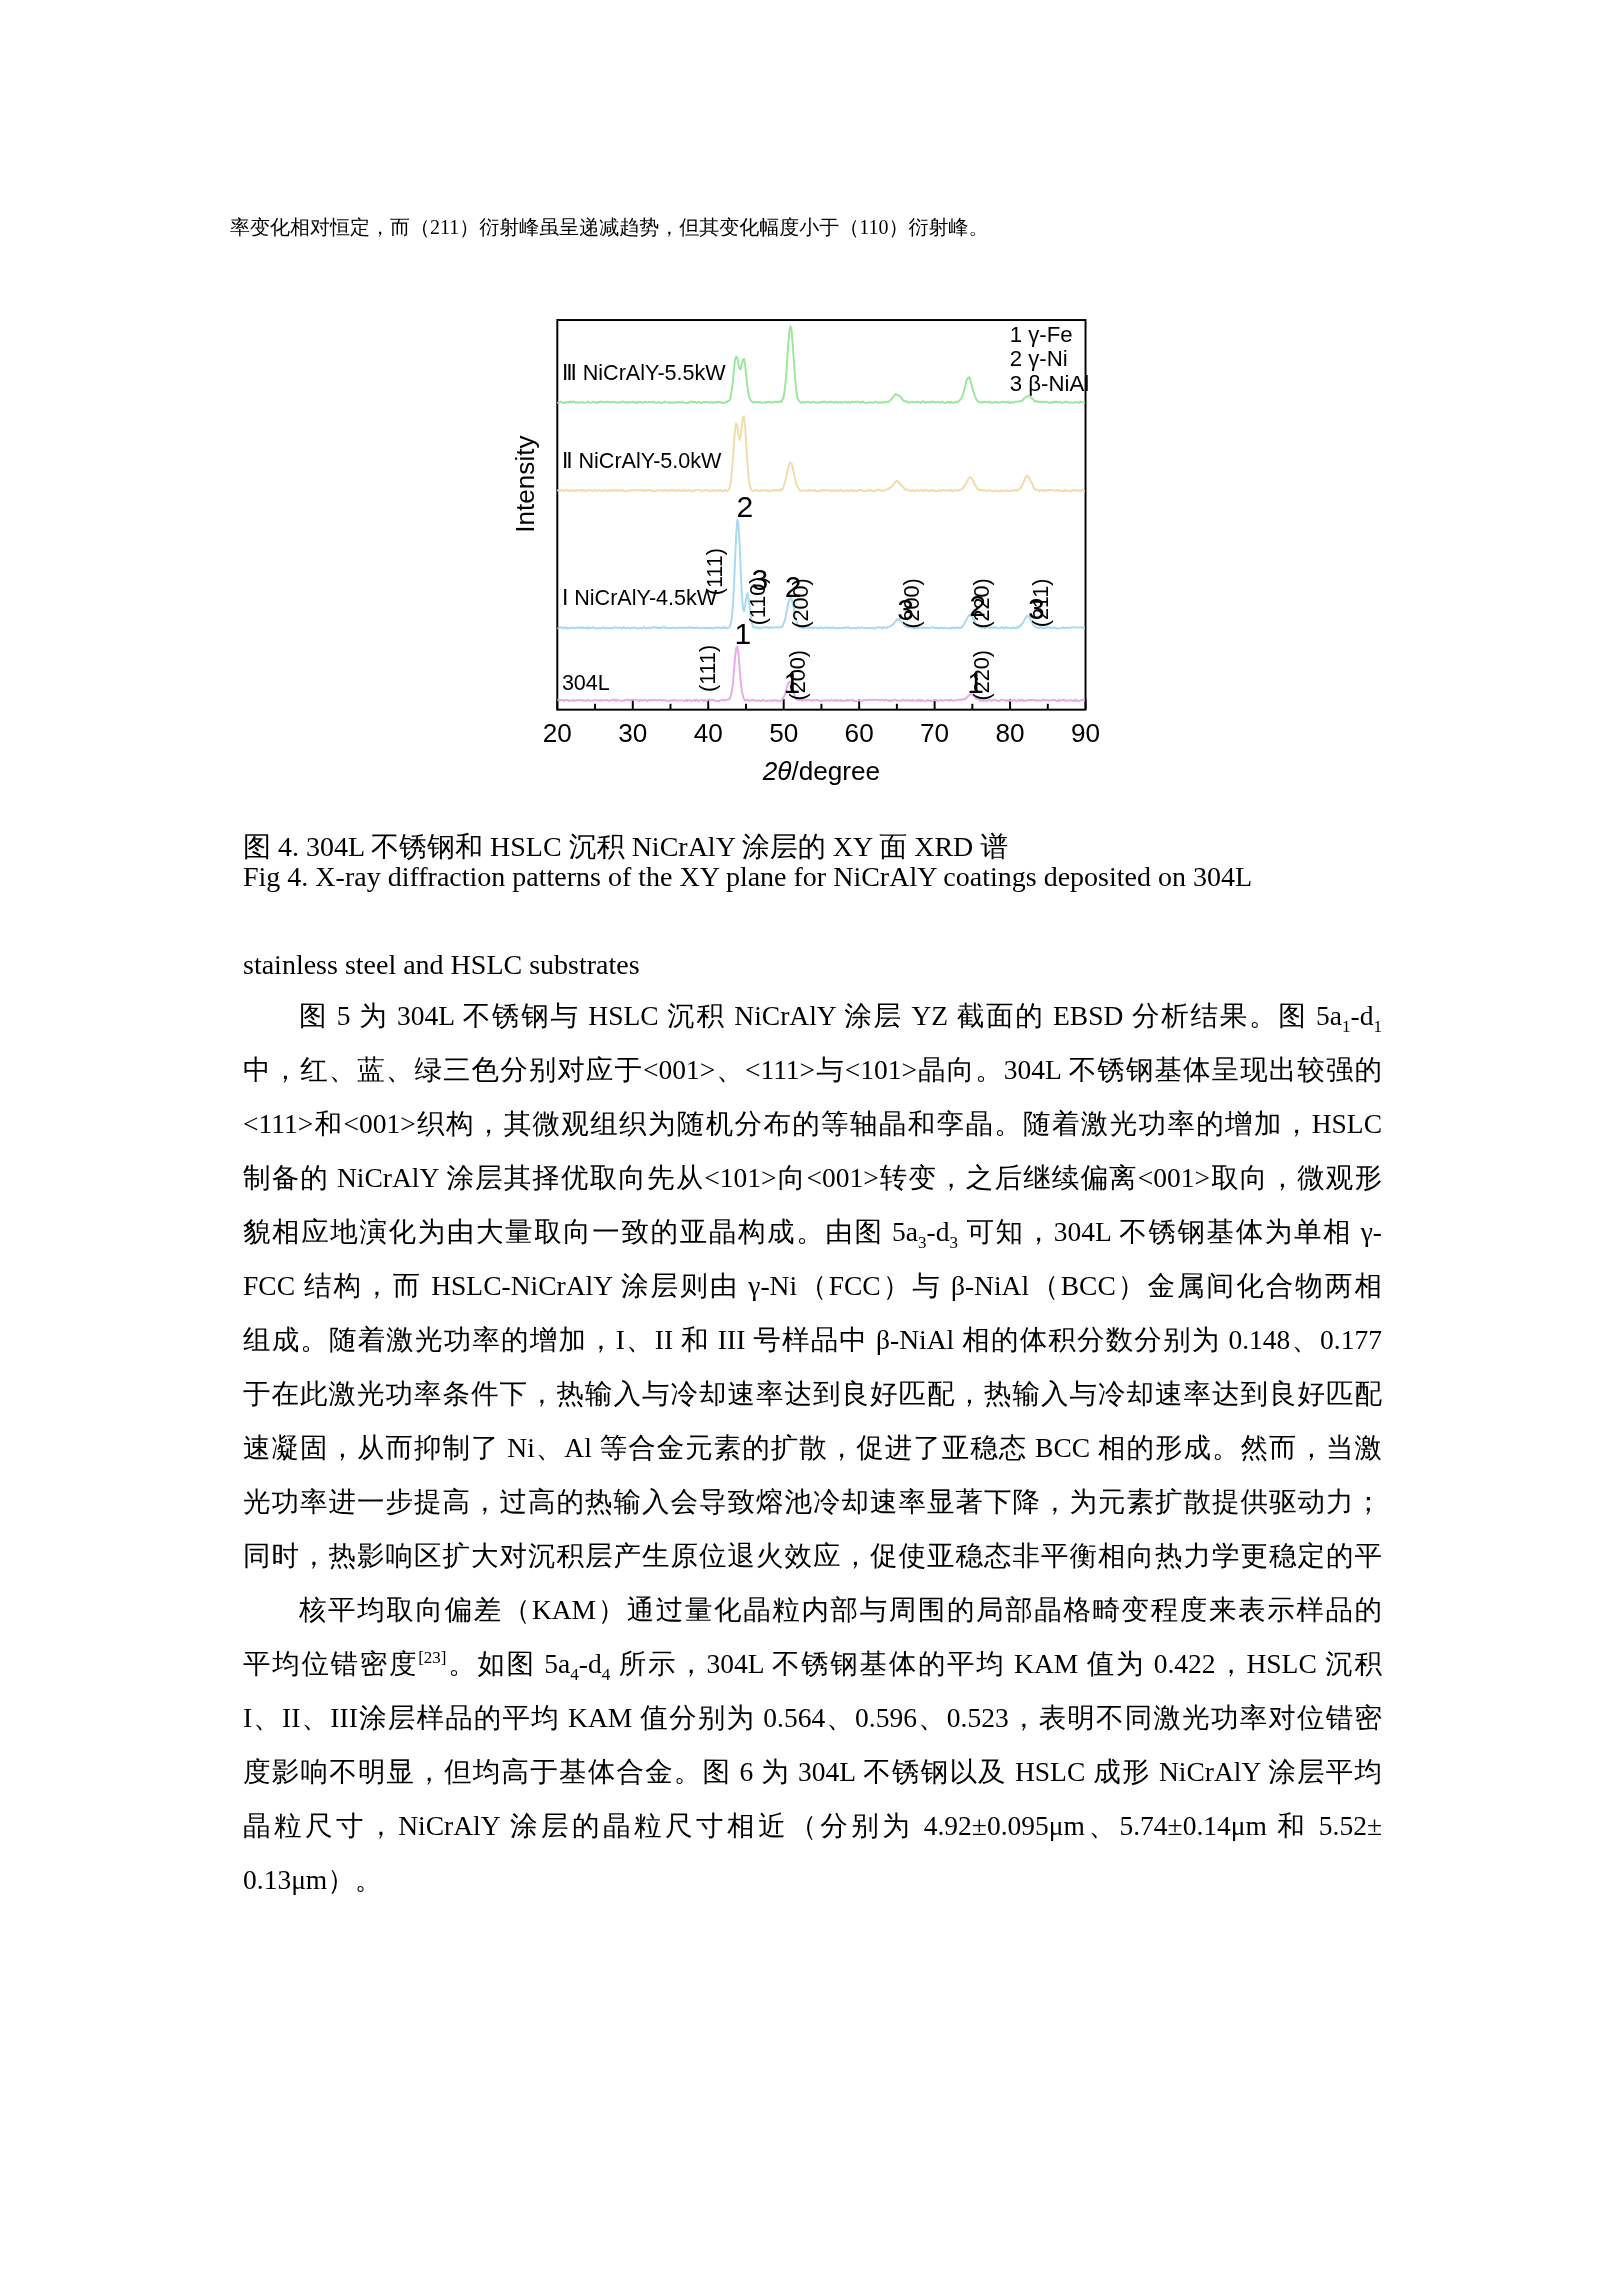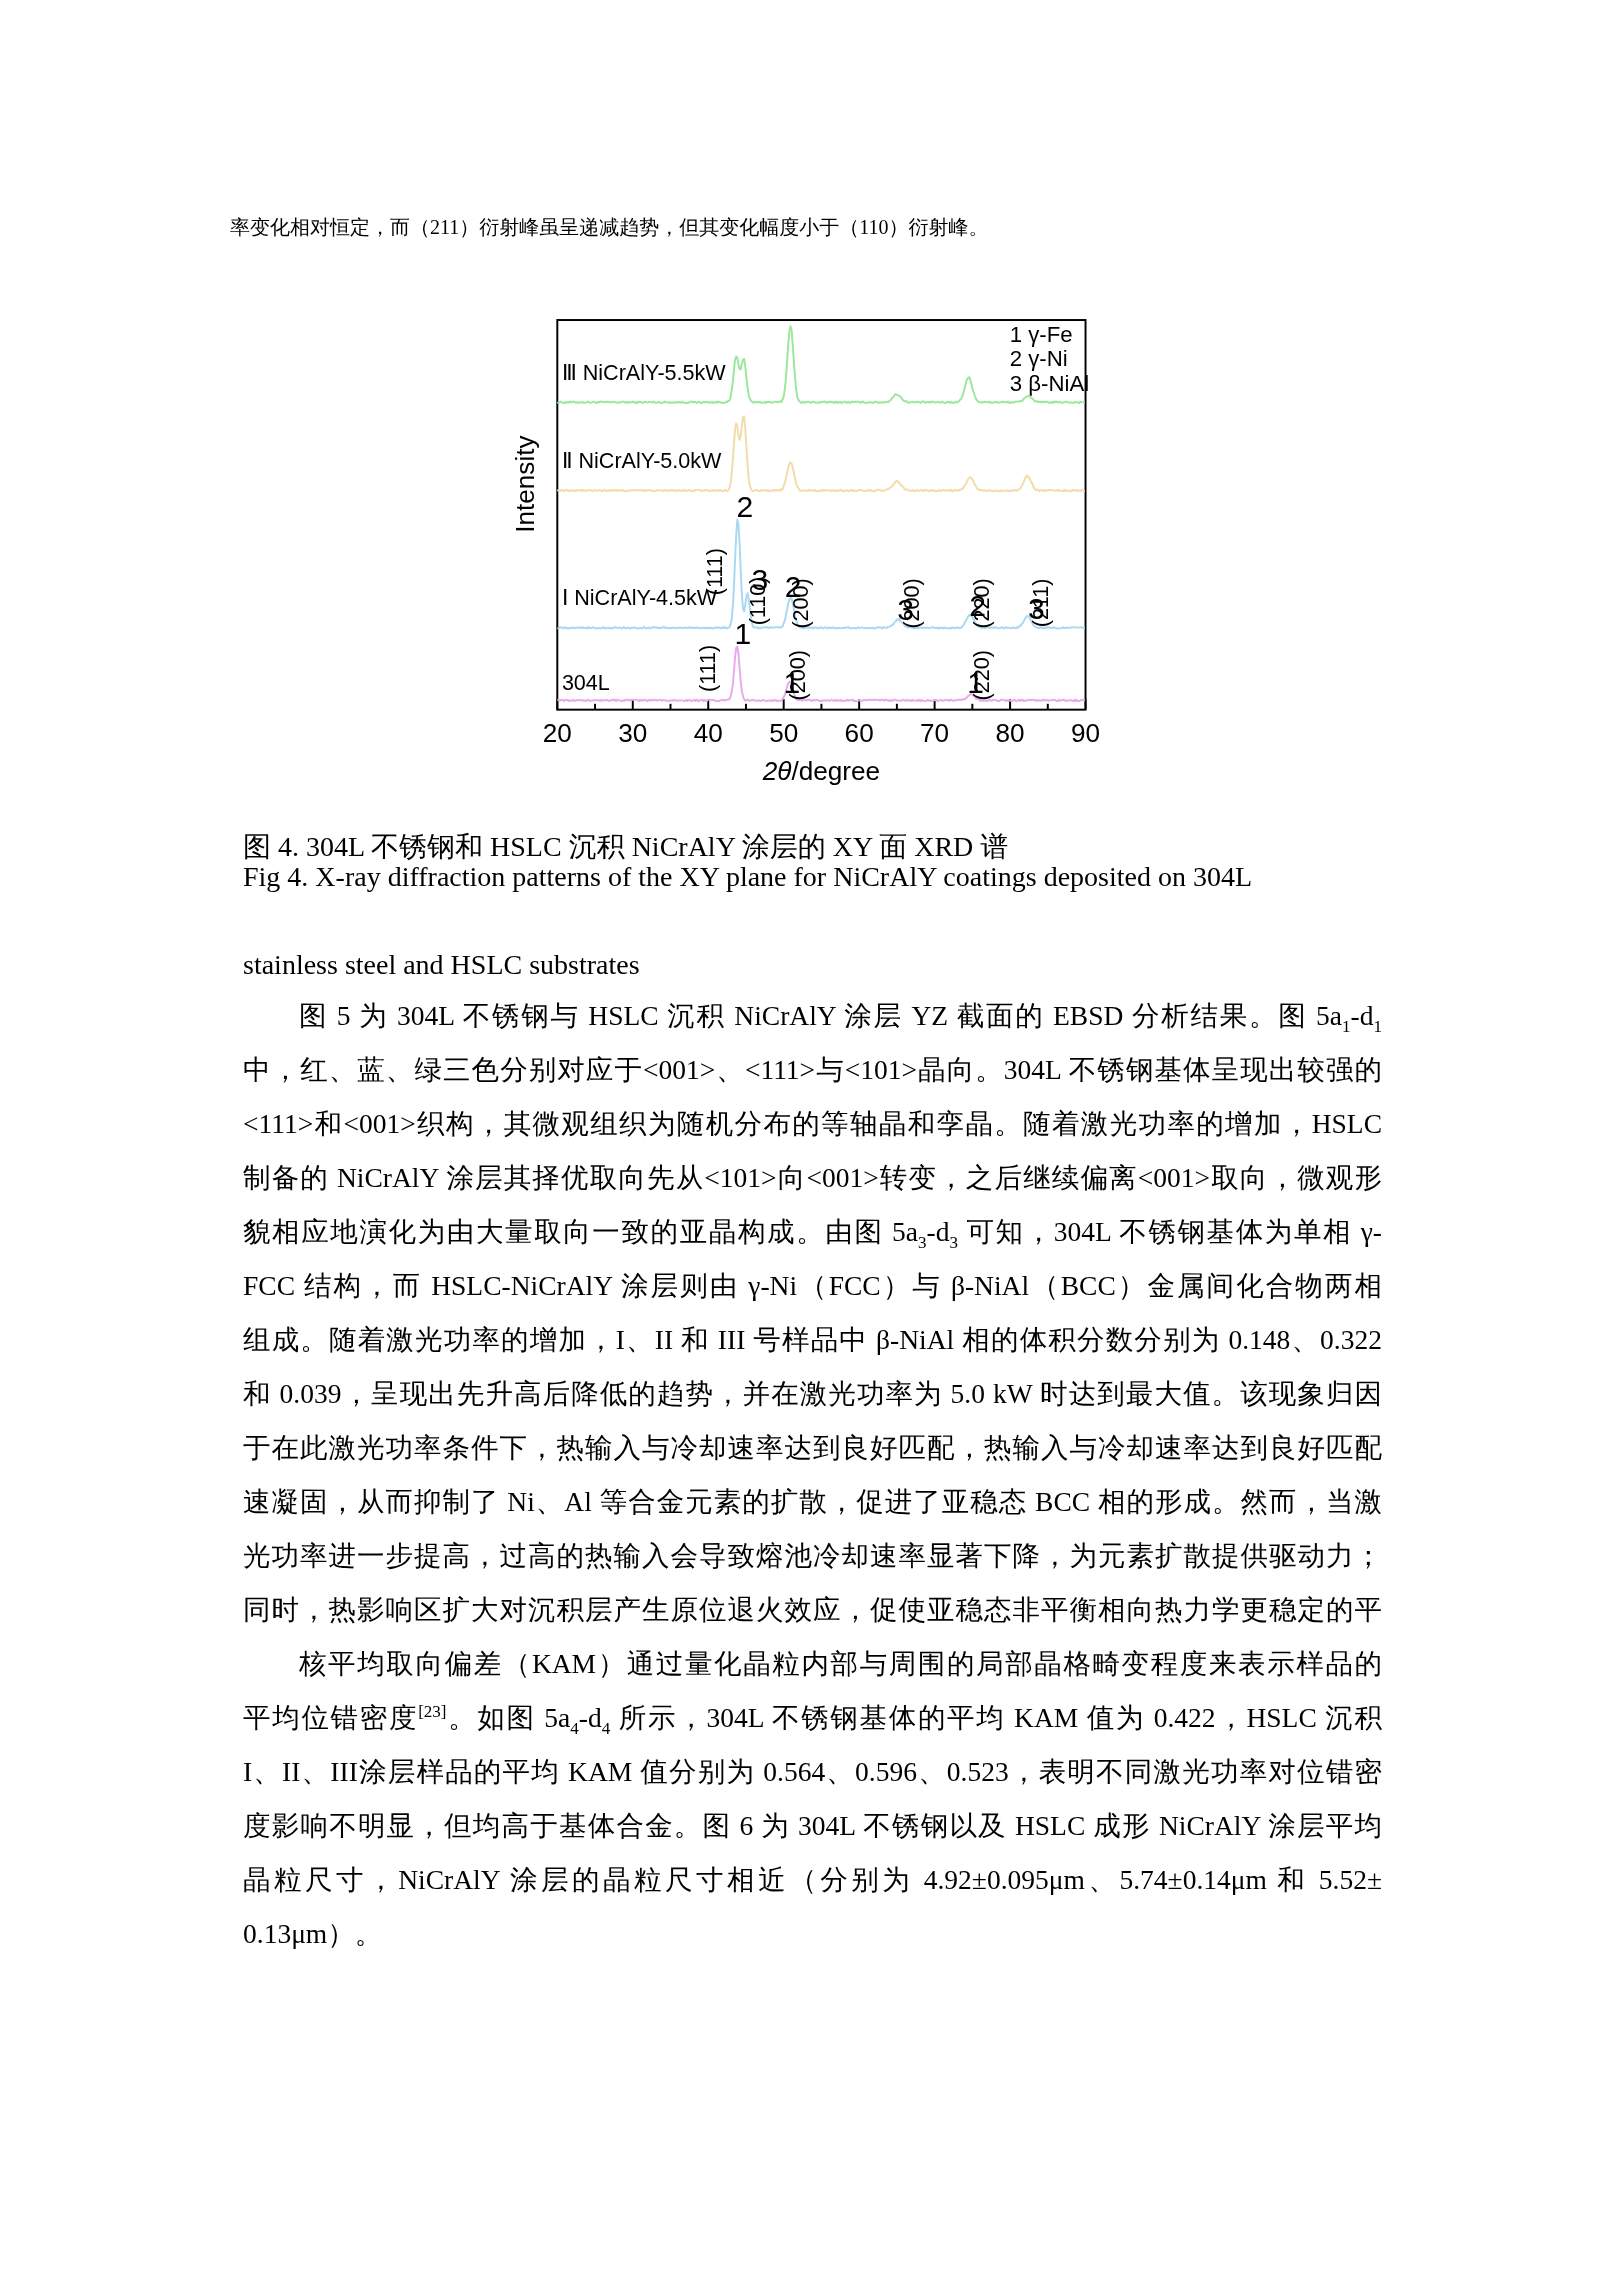--- a/index.html
+++ b/index.html
@@ -94,22 +94,21 @@
 <div id="cap-en1" class="caption">Fig 4. X-ray diffraction patterns of the XY plane for NiCrAlY coatings deposited on 304L</div>
 <div id="cap-en2" class="caption">stainless steel and HSLC substrates</div>
 
 <div id="body-lines">
     <div class="bline indent">图 5 为 304L 不锈钢与 HSLC 沉积 NiCrAlY 涂层 YZ 截面的 EBSD 分析结果。图 5a<sub>1</sub>-d<sub>1</sub></div>
     <div class="bline">中，红、蓝、绿三色分别对应于&lt;001&gt;、&lt;111&gt;与&lt;101&gt;晶向。304L 不锈钢基体呈现出较强的</div>
     <div class="bline">&lt;111&gt;和&lt;001&gt;织构，其微观组织为随机分布的等轴晶和孪晶。随着激光功率的增加，HSLC</div>
     <div class="bline">制备的 NiCrAlY 涂层其择优取向先从&lt;101&gt;向&lt;001&gt;转变，之后继续偏离&lt;001&gt;取向，微观形</div>
     <div class="bline">貌相应地演化为由大量取向一致的亚晶构成。由图 5a<sub>3</sub>-d<sub>3</sub> 可知，304L 不锈钢基体为单相 γ-</div>
     <div class="bline">FCC 结构，而 HSLC-NiCrAlY 涂层则由 γ-Ni（FCC）与 β-NiAl（BCC）金属间化合物两相</div>
-    <div class="bline">组成。随着激光功率的增加，I、II 和 III 号样品中 β-NiAl 相的体积分数分别为 0.148、0.322</div>
-    <div class="bline">和 0.039，呈现出先升高后降低的趋势，并在激光功率为 5.0 kW 时达到最大值。该现象归因</div>
+    <div class="bline">组成。随着激光功率的增加，I、II 和 III 号样品中 β-NiAl 相的体积分数分别为 0.148、0.177</div>
     <div class="bline">于在此激光功率条件下，热输入与冷却速率达到良好匹配，热输入与冷却速率达到良好匹配</div>
     <div class="bline">速凝固，从而抑制了 Ni、Al 等合金元素的扩散，促进了亚稳态 BCC 相的形成。然而，当激</div>
     <div class="bline">光功率进一步提高，过高的热输入会导致熔池冷却速率显著下降，为元素扩散提供驱动力；</div>
     <div class="bline">同时，热影响区扩大对沉积层产生原位退火效应，促使亚稳态非平衡相向热力学更稳定的平</div>
     <div class="bline indent">核平均取向偏差（KAM）通过量化晶粒内部与周围的局部晶格畸变程度来表示样品的</div>
     <div class="bline">平均位错密度<sup>[23]</sup>。如图 5a<sub>4</sub>-d<sub>4</sub> 所示，304L 不锈钢基体的平均 KAM 值为 0.422，HSLC 沉积</div>
     <div class="bline">I、II、III涂层样品的平均 KAM 值分别为 0.564、0.596、0.523，表明不同激光功率对位错密</div>
     <div class="bline">度影响不明显，但均高于基体合金。图 6 为 304L 不锈钢以及 HSLC 成形 NiCrAlY 涂层平均</div>
     <div class="bline">晶粒尺寸，NiCrAlY 涂层的晶粒尺寸相近（分别为 4.92±0.095μm、5.74±0.14μm 和 5.52±</div>
     <div class="bline end">0.13μm）。</div>

